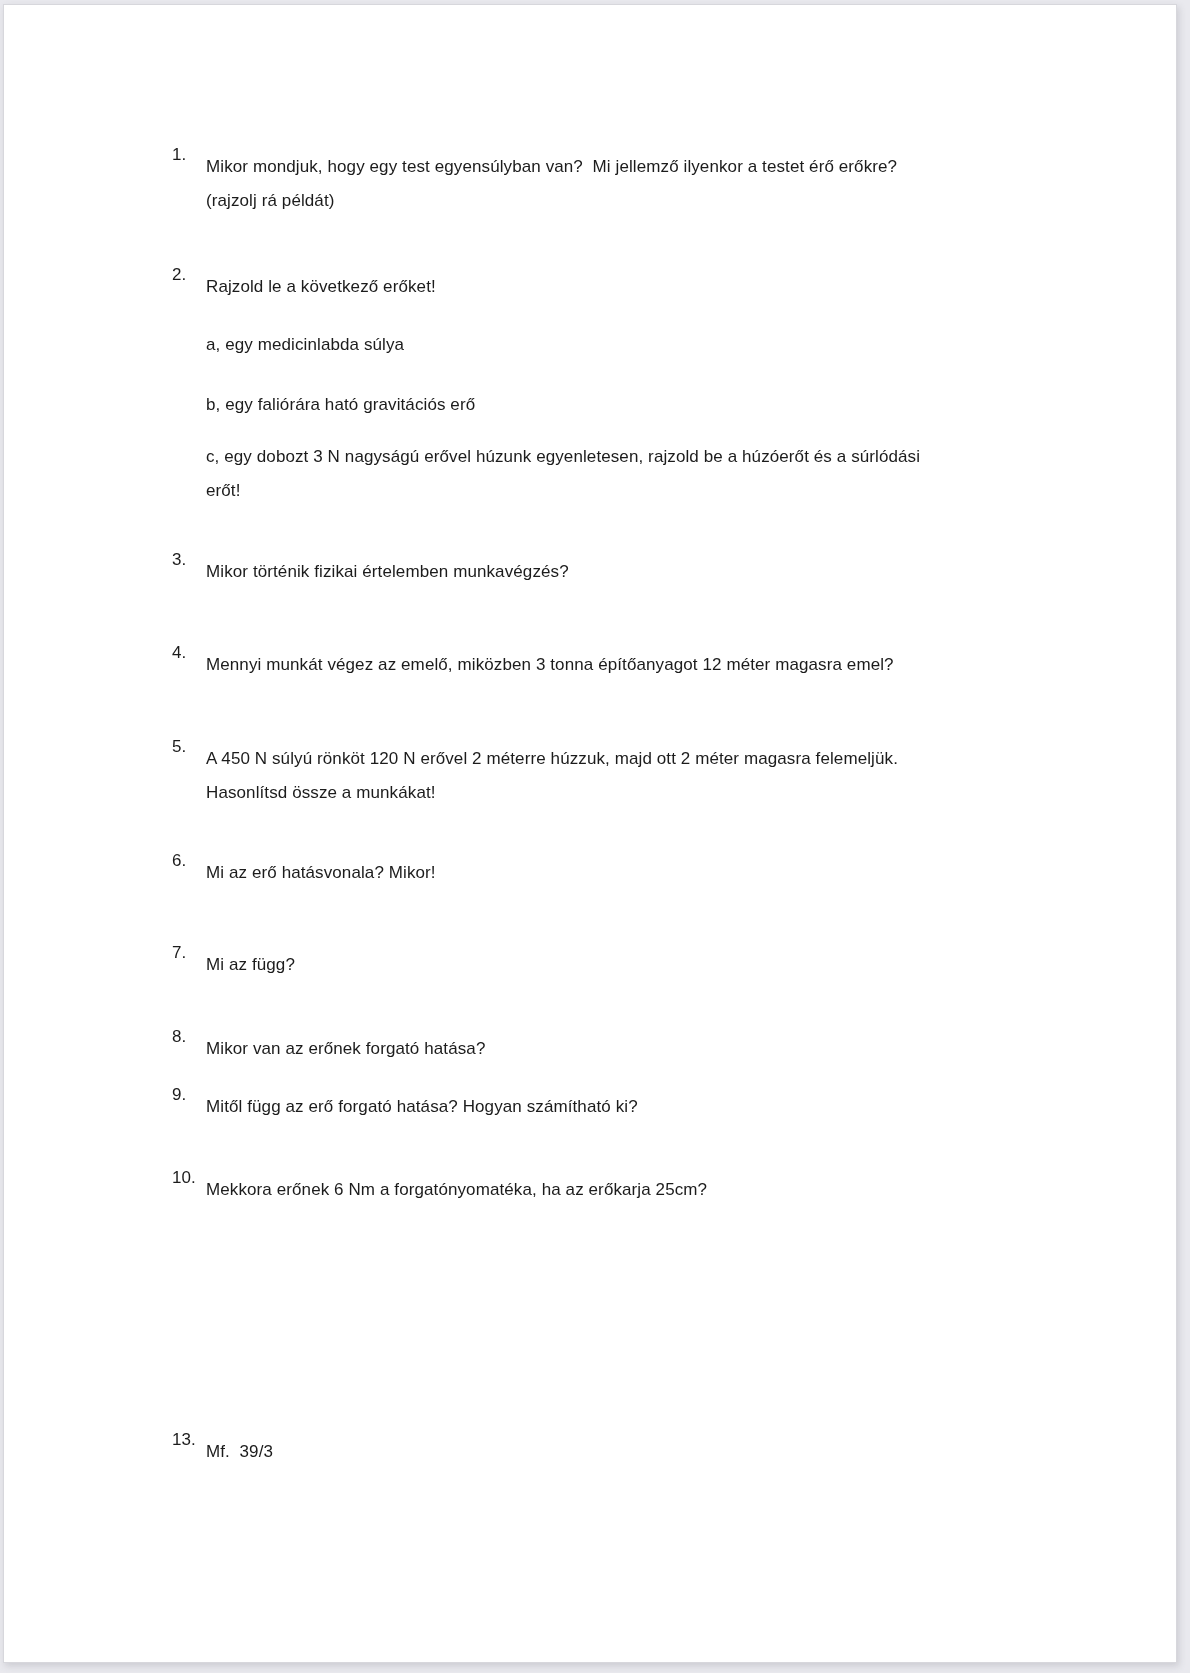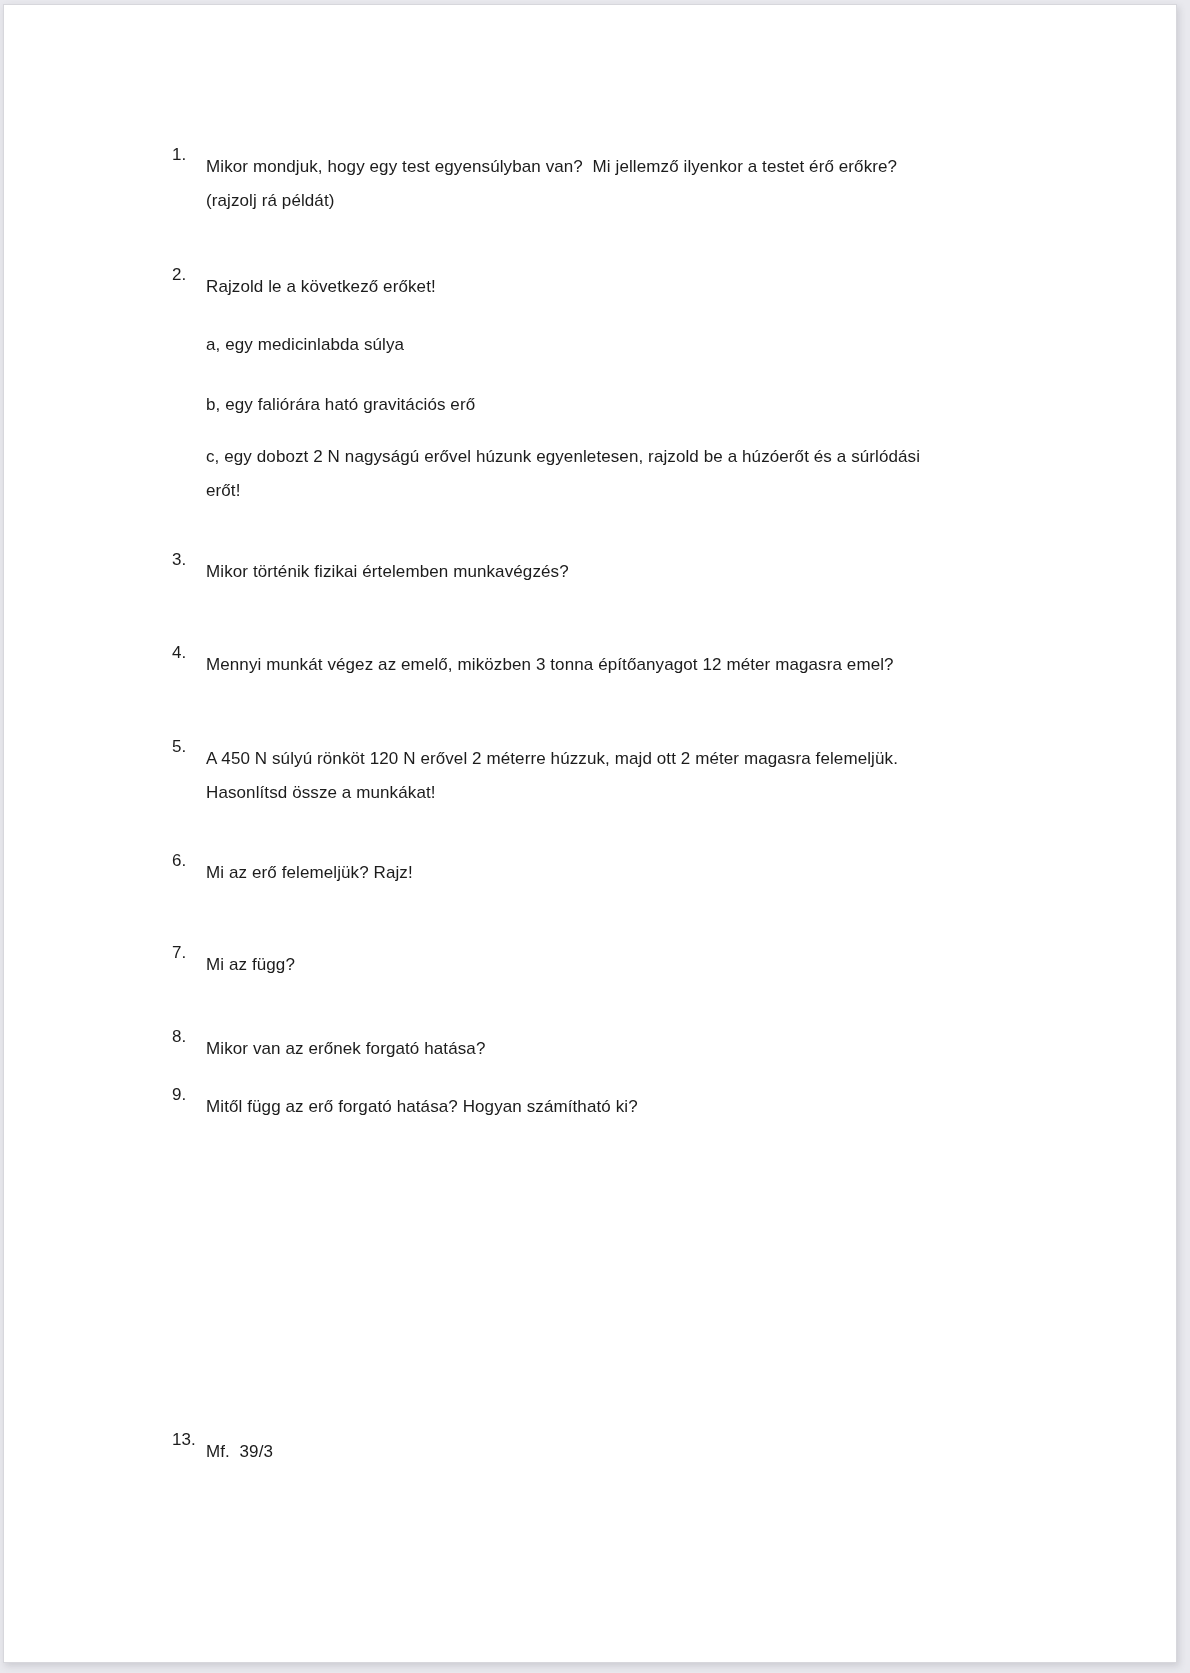--- a/index.html
+++ b/index.html
@@ -66,21 +66,21 @@
 
   <div class="q sub" style="top:311px">
     <div class="txt">a, egy medicinlabda súlya</div>
   </div>
 
   <div class="q sub" style="top:371px">
     <div class="txt">b, egy faliórára ható gravitációs erő</div>
   </div>
 
   <div class="q sub" style="top:423px">
-    <div class="txt">c, egy dobozt 2 N nagyságú erővel húzunk egyenletesen, rajzold be a húzóerőt és a súrlódási
+    <div class="txt">c, egy dobozt 3 N nagyságú erővel húzunk egyenletesen, rajzold be a húzóerőt és a súrlódási
 erőt!</div>
   </div>
 
   <div class="q" style="top:538px">
     <span class="num">3.</span>
     <div class="txt">Mikor történik fizikai értelemben munkavégzés?</div>
   </div>
 
   <div class="q" style="top:631px">
     <span class="num">4.</span>
@@ -88,38 +88,42 @@
   </div>
 
   <div class="q" style="top:725px">
     <span class="num">5.</span>
     <div class="txt">A 450 N súlyú rönköt 120 N erővel 2 méterre húzzuk, majd ott 2 méter magasra felemeljük.
 Hasonlítsd össze a munkákat!</div>
   </div>
 
   <div class="q" style="top:839px">
     <span class="num">6.</span>
-    <div class="txt">Mi az erő felemeljük? Rajz!</div>
+    <div class="txt">Mi az erő hatásvonala? Mikor!</div>
   </div>
 
   <div class="q" style="top:931px">
     <span class="num">7.</span>
     <div class="txt">Mi az függ?</div>
   </div>
 
   <div class="q" style="top:1015px">
     <span class="num">8.</span>
     <div class="txt">Mikor van az erőnek forgató hatása?</div>
   </div>
 
   <div class="q" style="top:1073px">
     <span class="num">9.</span>
     <div class="txt">Mitől függ az erő forgató hatása? Hogyan számítható ki?</div>
   </div>
 
+  <div class="q" style="top:1156px">
+    <span class="num">10.</span>
+    <div class="txt">Mekkora erőnek 6 Nm a forgatónyomatéka, ha az erőkarja 25cm?</div>
+  </div>
 
 
 
   <div class="q" style="top:1418px">
     <span class="num">13.</span>
     <div class="txt">Mf.  39/3</div>
   </div>
 
 </div>
 

